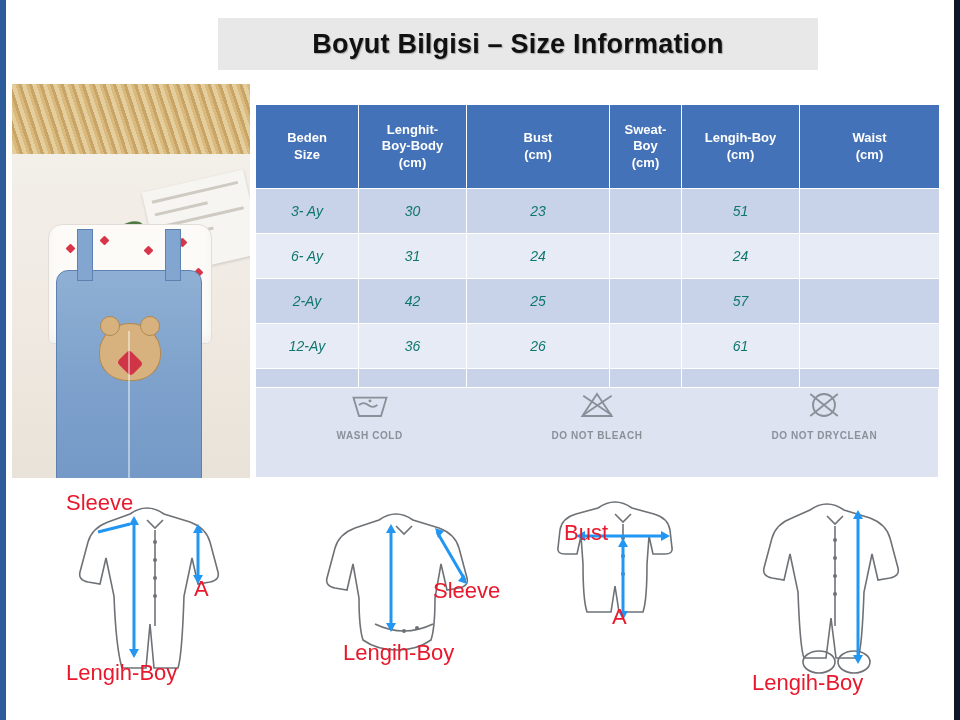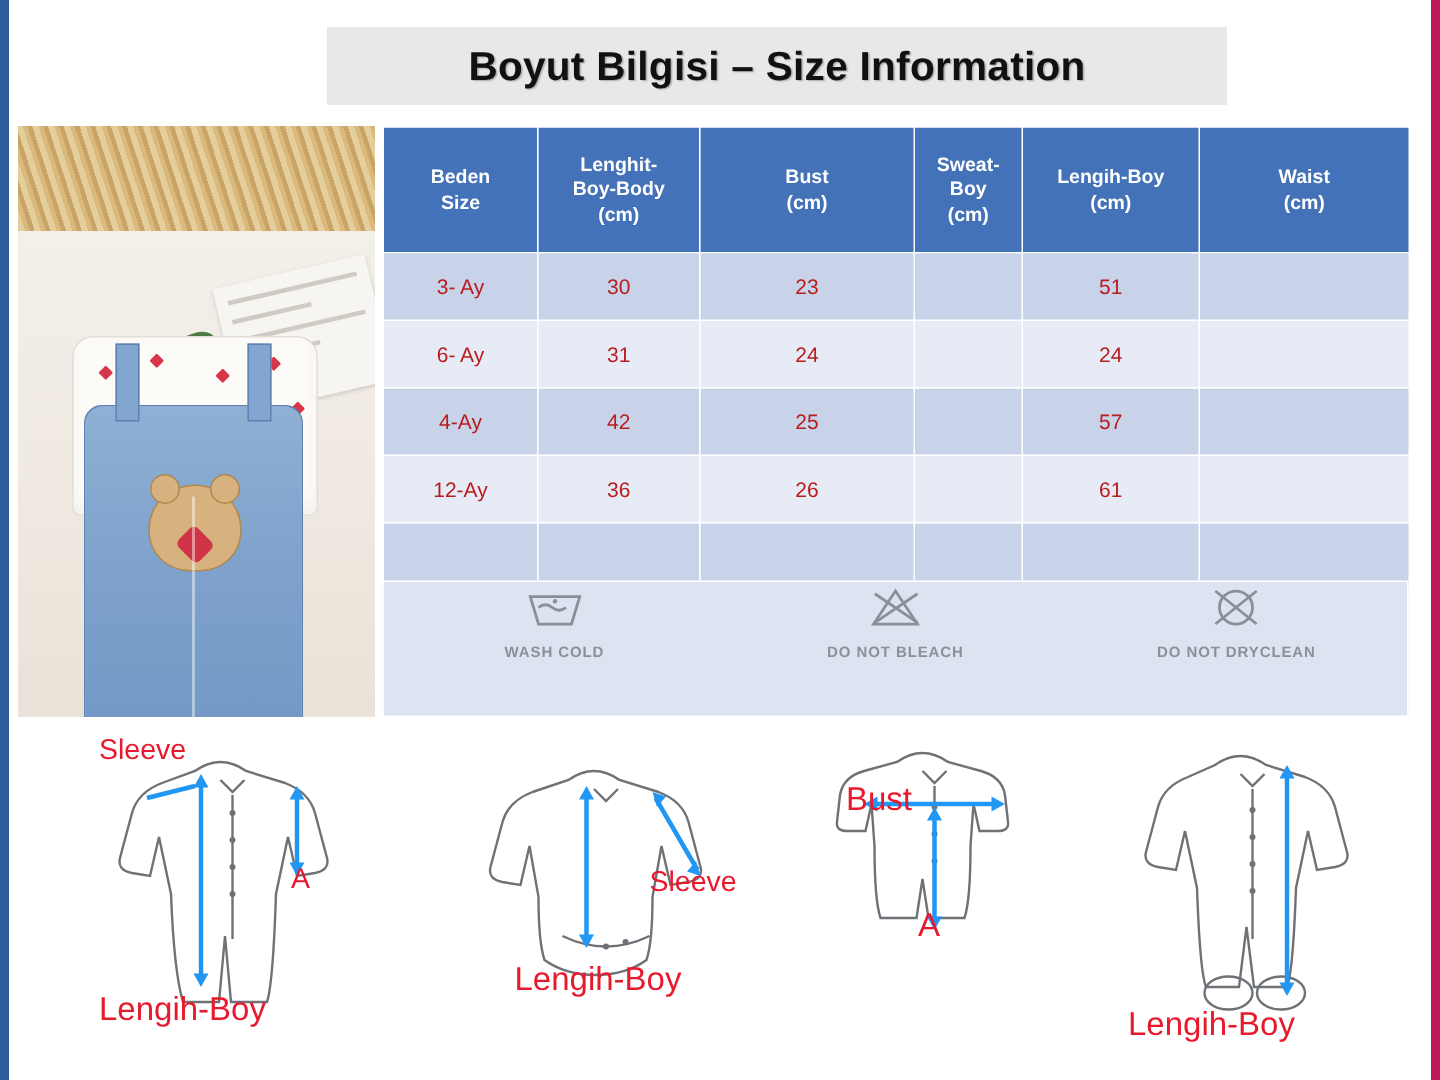--- a/index.html
+++ b/index.html
@@ -8,21 +8,21 @@
     width: 960px; height: 720px;
     font-family: "Liberation Sans", sans-serif;
     background: #ffffff;
     overflow: hidden;
   }
   #page {
     position: relative;
     width: 960px; height: 720px;
     background: #ffffff;
     border-left: 6px solid #2e5c9a;
-    border-right: 6px solid #be185d;
+    border-right: 6px solid #0f172a;
   }
   
   .title-box {
     position: absolute;
     left: 212px; top: 18px;
     width: 600px; height: 52px;
     background: #e8e8e8;
     display: flex; align-items: center; justify-content: center;
   }
   .title-box .title-text {
@@ -105,21 +105,21 @@
   }
   .photo .bear .ear.l { left: 0; }
   .photo .bear .ear.r { right: 0; }
   .photo .bear .heart {
     position: absolute; left: 20px; top: 30px; width: 20px; height: 18px;
     background: #cf3547; border-radius: 4px; transform: rotate(45deg);
   }
   
   .table-wrap {
     position: absolute;
-    left: 249px; top: 84px;
+    left: 249px; top: 104px;
     width: 684px;
   }
   table.sizes {
     width: 684px;
     border-collapse: collapse;
     table-layout: fixed;
   }
   table.sizes th {
     background: #4472b8;
     color: #ffffff;
@@ -127,25 +127,26 @@
     font-weight: bold;
     line-height: 1.25;
     padding: 8px 4px;
     border: 1px solid #ffffff;
     text-align: center;
     height: 84px;
     vertical-align: middle;
   }
   table.sizes td {
     font-size: 14px;
-    color: #b91c1c;
+    color: #0f766e;
     text-align: center;
     height: 45px;
     border: 1px solid #ffffff;
     vertical-align: middle;
+    font-style: italic;
   }
   table.sizes tr.odd td { background: #c8d2e8; }
   table.sizes tr.even td { background: #e7ebf5; }
   table.sizes tr.blank td { background: #c8d2e8; }
   
   .care {
     position: absolute;
     left: 249px; top: 387px;
     width: 684px; height: 91px;
     background: #dde3f0;
@@ -166,21 +167,21 @@
     left: 6px; top: 484px;
     width: 948px; height: 234px;
   }
   .dia {
     position: absolute;
     top: 0; width: 234px; height: 234px;
   }
   .dia .lbl {
     position: absolute;
     color: #e8192c;
-    font-size: 19px;
+    font-size: 22px;
     font-weight: normal;
     white-space: nowrap;
   }
   .dia .lbl.big { font-size: 22px; }
   svg { overflow: visible; }
 </style>
 </head>
 <body>
 
 <div id="page">
@@ -275,21 +276,21 @@
         </tr>
         <tr class="even">
           <td>6- Ay</td>
           <td>31</td>
           <td>24</td>
           <td></td>
           <td>24</td>
           <td></td>
         </tr>
         <tr class="odd">
-          <td>4-Ay</td>
+          <td>2-Ay</td>
           <td>42</td>
           <td>25</td>
           <td></td>
           <td>57</td>
           <td></td>
         </tr>
         <tr class="even">
           <td>12-Ay</td>
           <td>36</td>
           <td>26</td>

